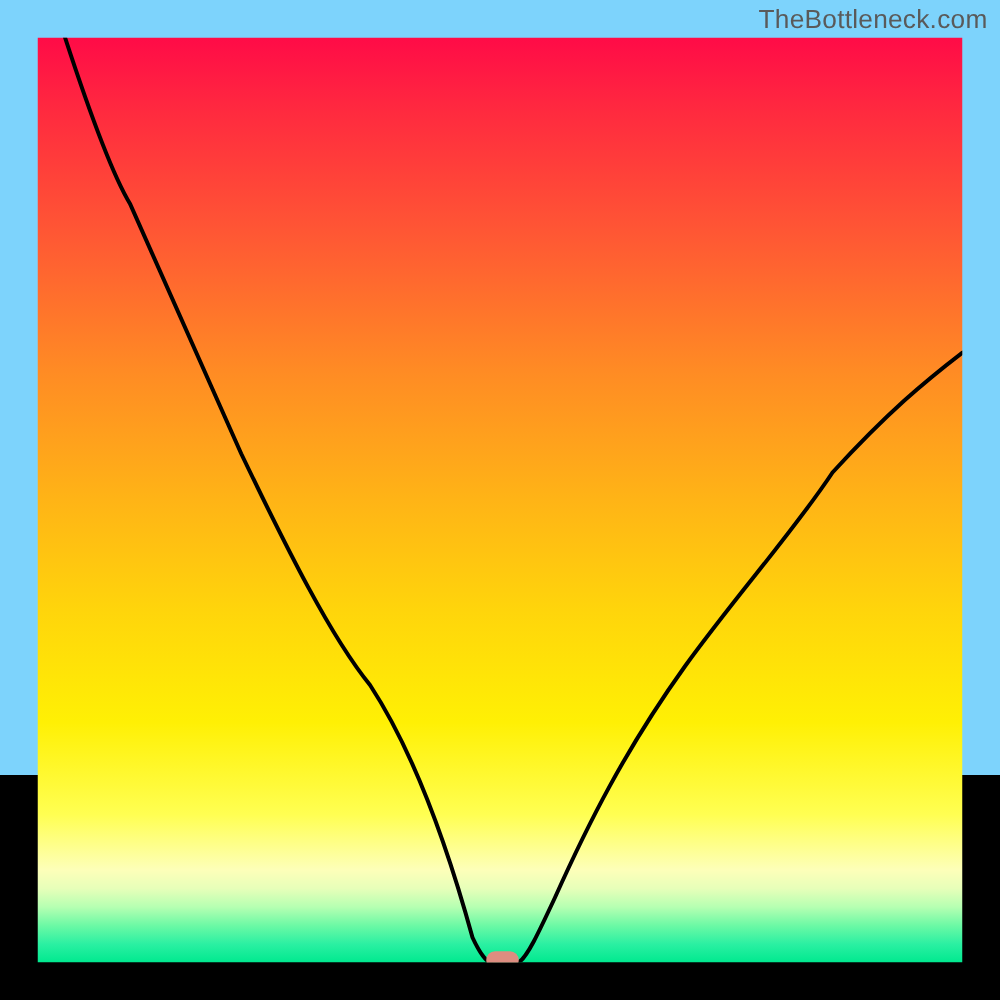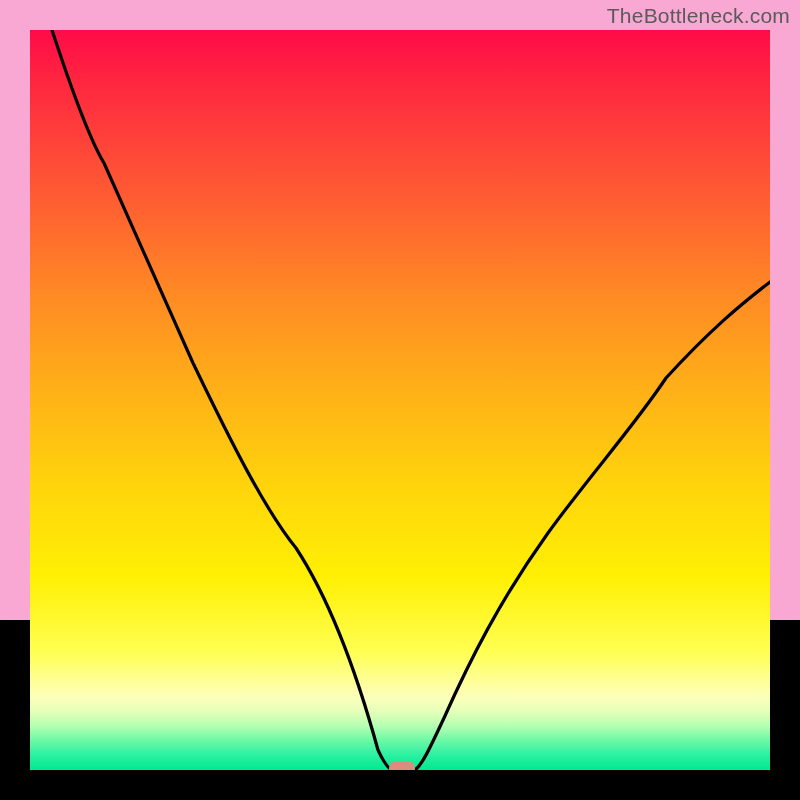--- a/index.html
+++ b/index.html
@@ -8,21 +8,21 @@
     width: 800px;
     height: 800px;
     background: #000;
     overflow: hidden;
     font-family: Arial, Helvetica, sans-serif;
   }
   .frame {
     position: relative;
     width: 800px;
     height: 620px;
-    background: #f9a8d4;
+    background: #7dd3fc;
   }
   .watermark {
     position: absolute;
     top: 4px;
     right: 10px;
     color: #5a5a5a;
     font-size: 21px;
     font-weight: 400;
     letter-spacing: 0.2px;
     z-index: 5;

